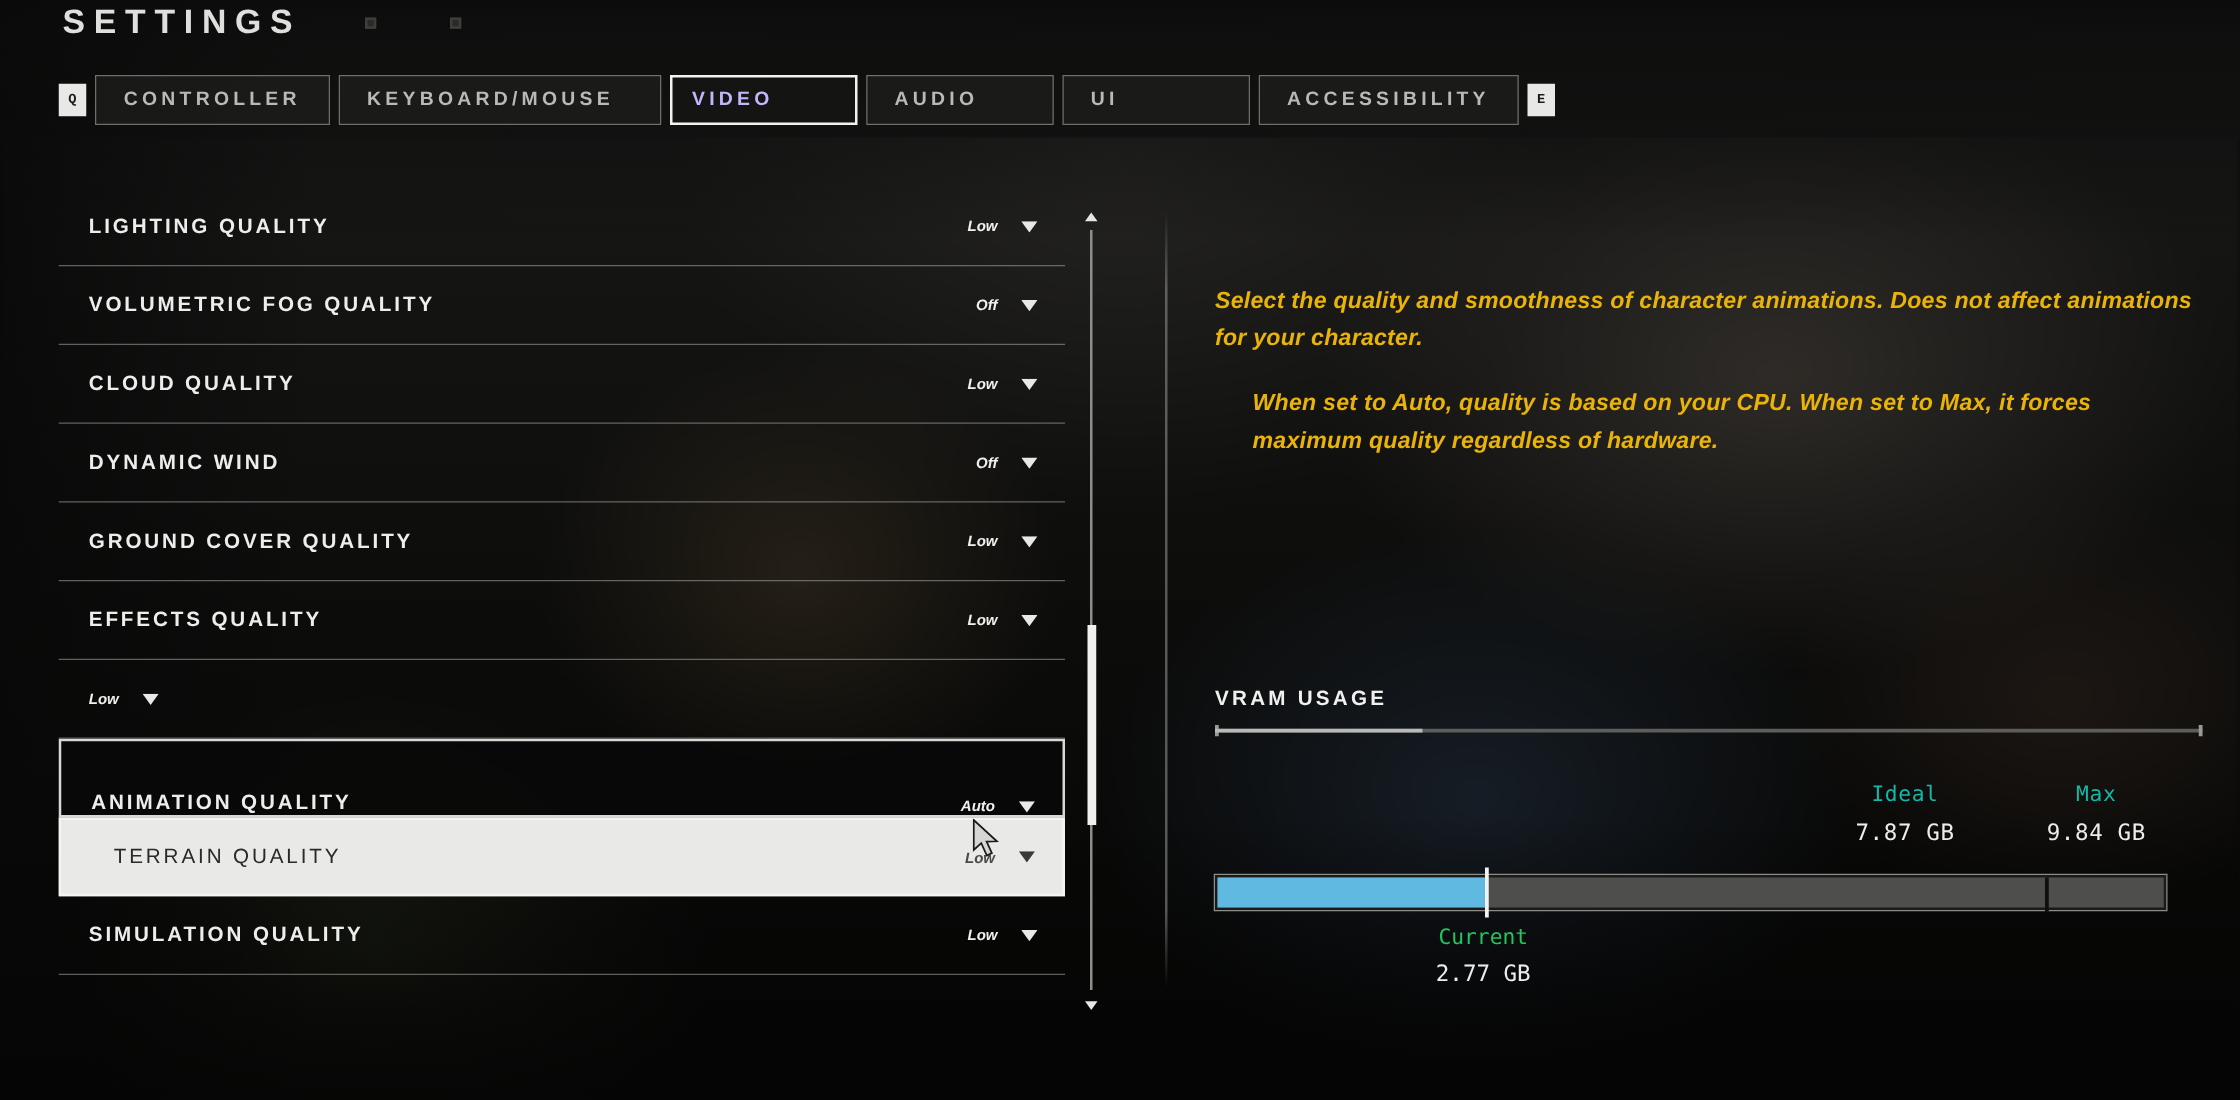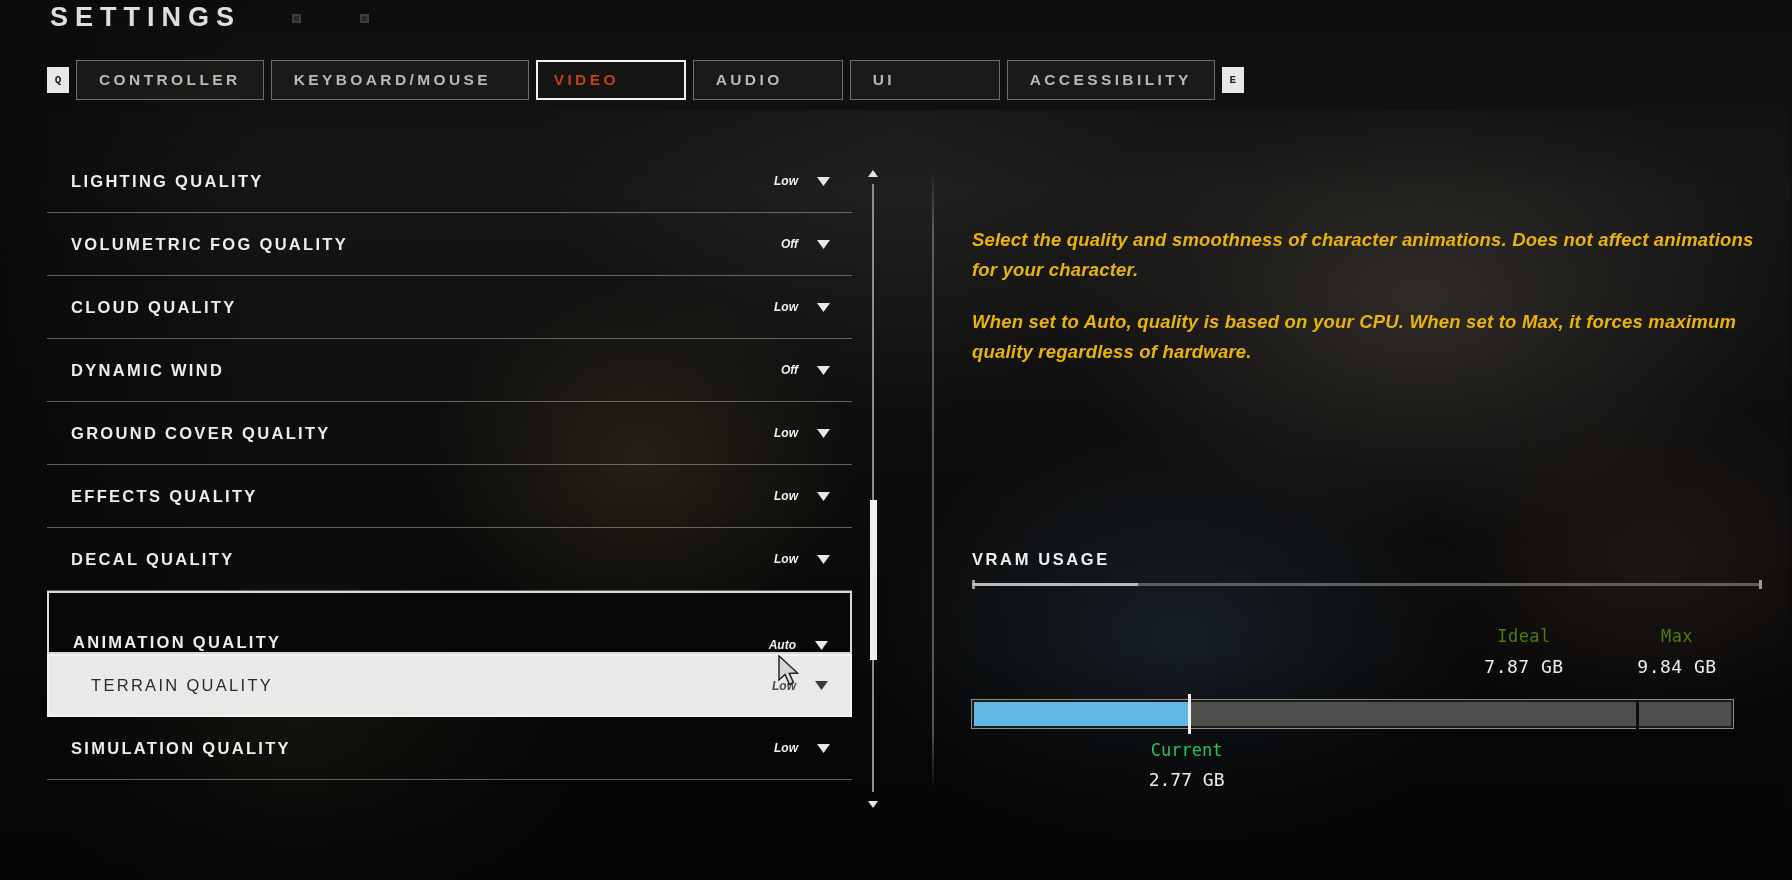--- a/index.html
+++ b/index.html
@@ -74,21 +74,21 @@
     padding:0 22px;
     color:#b9bab7;
     font-size:15.5px; font-weight:700; letter-spacing:3.4px;
     white-space:nowrap;
   }
   .tab.wide{ min-width:258px; }
   .tab.narrow{ min-width:190px; }
   .tab.active{
     border:2px solid #f2f2f0;
     background:rgba(20,20,19,0.88);
-    color:#c2410c;
+    color:#c4b5fd;
     padding-left:16px;
   }
 
   
   #settings-list{
     position:absolute; left:47px; top:150px;
     width:805px; height:660px;
   }
   .row{
     position:relative;
@@ -165,21 +165,21 @@
     width:790px;
   }
   #desc-block{ padding-top:75px; }
   .desc-p{
     color:#eab308;
     font-size:18.5px; font-style:italic; font-weight:600;
     line-height:30px;
     letter-spacing:0.2px;
     max-width:790px;
   }
-  .desc-p + .desc-p{ margin-top:22px; }
+  .desc-p + .desc-p{ margin-top:22px;margin-left:30px; }
 
   
   #vram{
     position:absolute; left:972px; top:550px; width:790px;
   }
   #vram-title{
     color:#f0f1ef;
     font-size:16.5px; font-weight:700; letter-spacing:2.6px;
   }
   #vram-rule{
@@ -200,21 +200,21 @@
     width:166px; height:3px; background:#b9bab7;
   }
 
   #vram-labels{
     position:relative; height:74px; margin-top:40px;
   }
   .vram-stat{
     position:absolute; text-align:center; width:150px;
   }
   .vram-stat .k{
-    color:#4d7c0f; font-size:17px; font-weight:400;
+    color:#14b8a6; font-size:17px; font-weight:400;
     font-family:"DejaVu Sans Mono", monospace;
     letter-spacing:0.5px;
   }
   .vram-stat .v{
     color:#ebeceb; font-size:18px; font-weight:400; margin-top:10px;
     font-family:"DejaVu Sans Mono", monospace;
     letter-spacing:0.5px;
   }
   #stat-ideal{ left:477px; top:0; }
   #stat-max{ left:630px; top:0; }
@@ -351,21 +351,20 @@
     <span class="row-label">EFFECTS QUALITY</span>
     <span class="row-value">Low</span>
     <span class="caret">
       <svg width="13" height="9" viewBox="0 0 13 9">
           <polygon points="0,0 13,0 6.5,9" fill="#e8e9e7"></polygon>
         </svg>
     </span>
   </div>
 
   <div class="row">
-    <span class="row-label">DECAL QUALITY</span>
     <span class="row-value">Low</span>
     <span class="caret">
       <svg width="13" height="9" viewBox="0 0 13 9">
           <polygon points="0,0 13,0 6.5,9" fill="#e8e9e7"></polygon>
         </svg>
     </span>
   </div>
 
   <div class="row selected">
     <span class="row-label">ANIMATION QUALITY</span>

